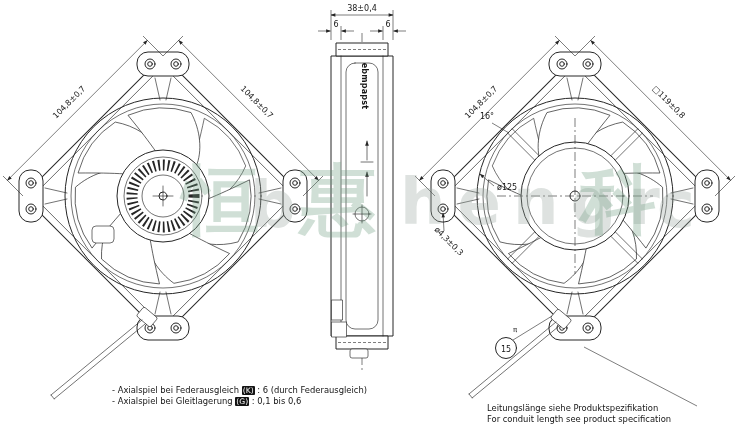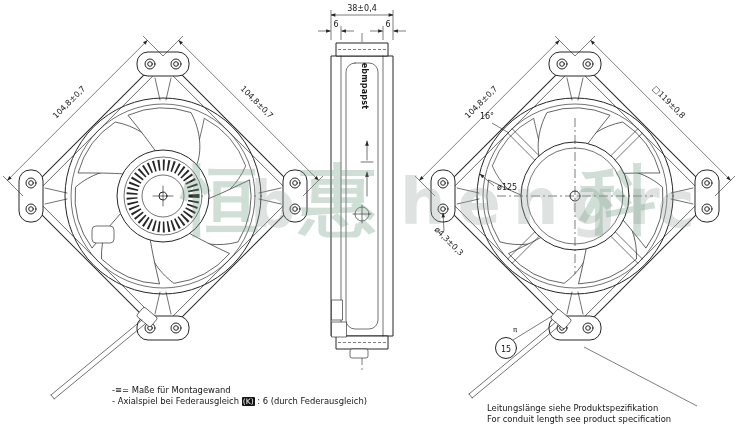--- a/index.html
+++ b/index.html
@@ -205,22 +205,22 @@
   <div class="wm">
     <span class="g" style="left:183px;top:150px">恒</span>
     <span class="l" style="left:250px;top:168px">b</span>
     <span class="g" style="left:300px;top:150px">惠</span>
     <span class="l sp" style="left:400px;top:165px">hengr</span>
     <span class="g" style="left:580px;top:150px">科</span>
     <span class="l" style="left:657px;top:168px">c</span>
   </div>
 
   <div class="notes" style="left:112px;top:385px">
-    <div>-≡= Maße für Montagewand</div>
     <div><span>- Axialspiel bei Federausgleich </span><span class="nbox">(K)</span><span> : 6 (durch Federausgleich)</span></div>
+    <div><span>- Axialspiel bei Gleitlagerung </span><span class="nbox">(G)</span><span> : 0,1 bis 0,6</span></div>
   </div>
 
   <div class="notes" style="left:487px;top:403px">
     <div>Leitungslänge siehe Produktspezifikation</div>
     <div>For conduit length see product specification</div>
   </div>
 
 </div>
 
 </body></html>

